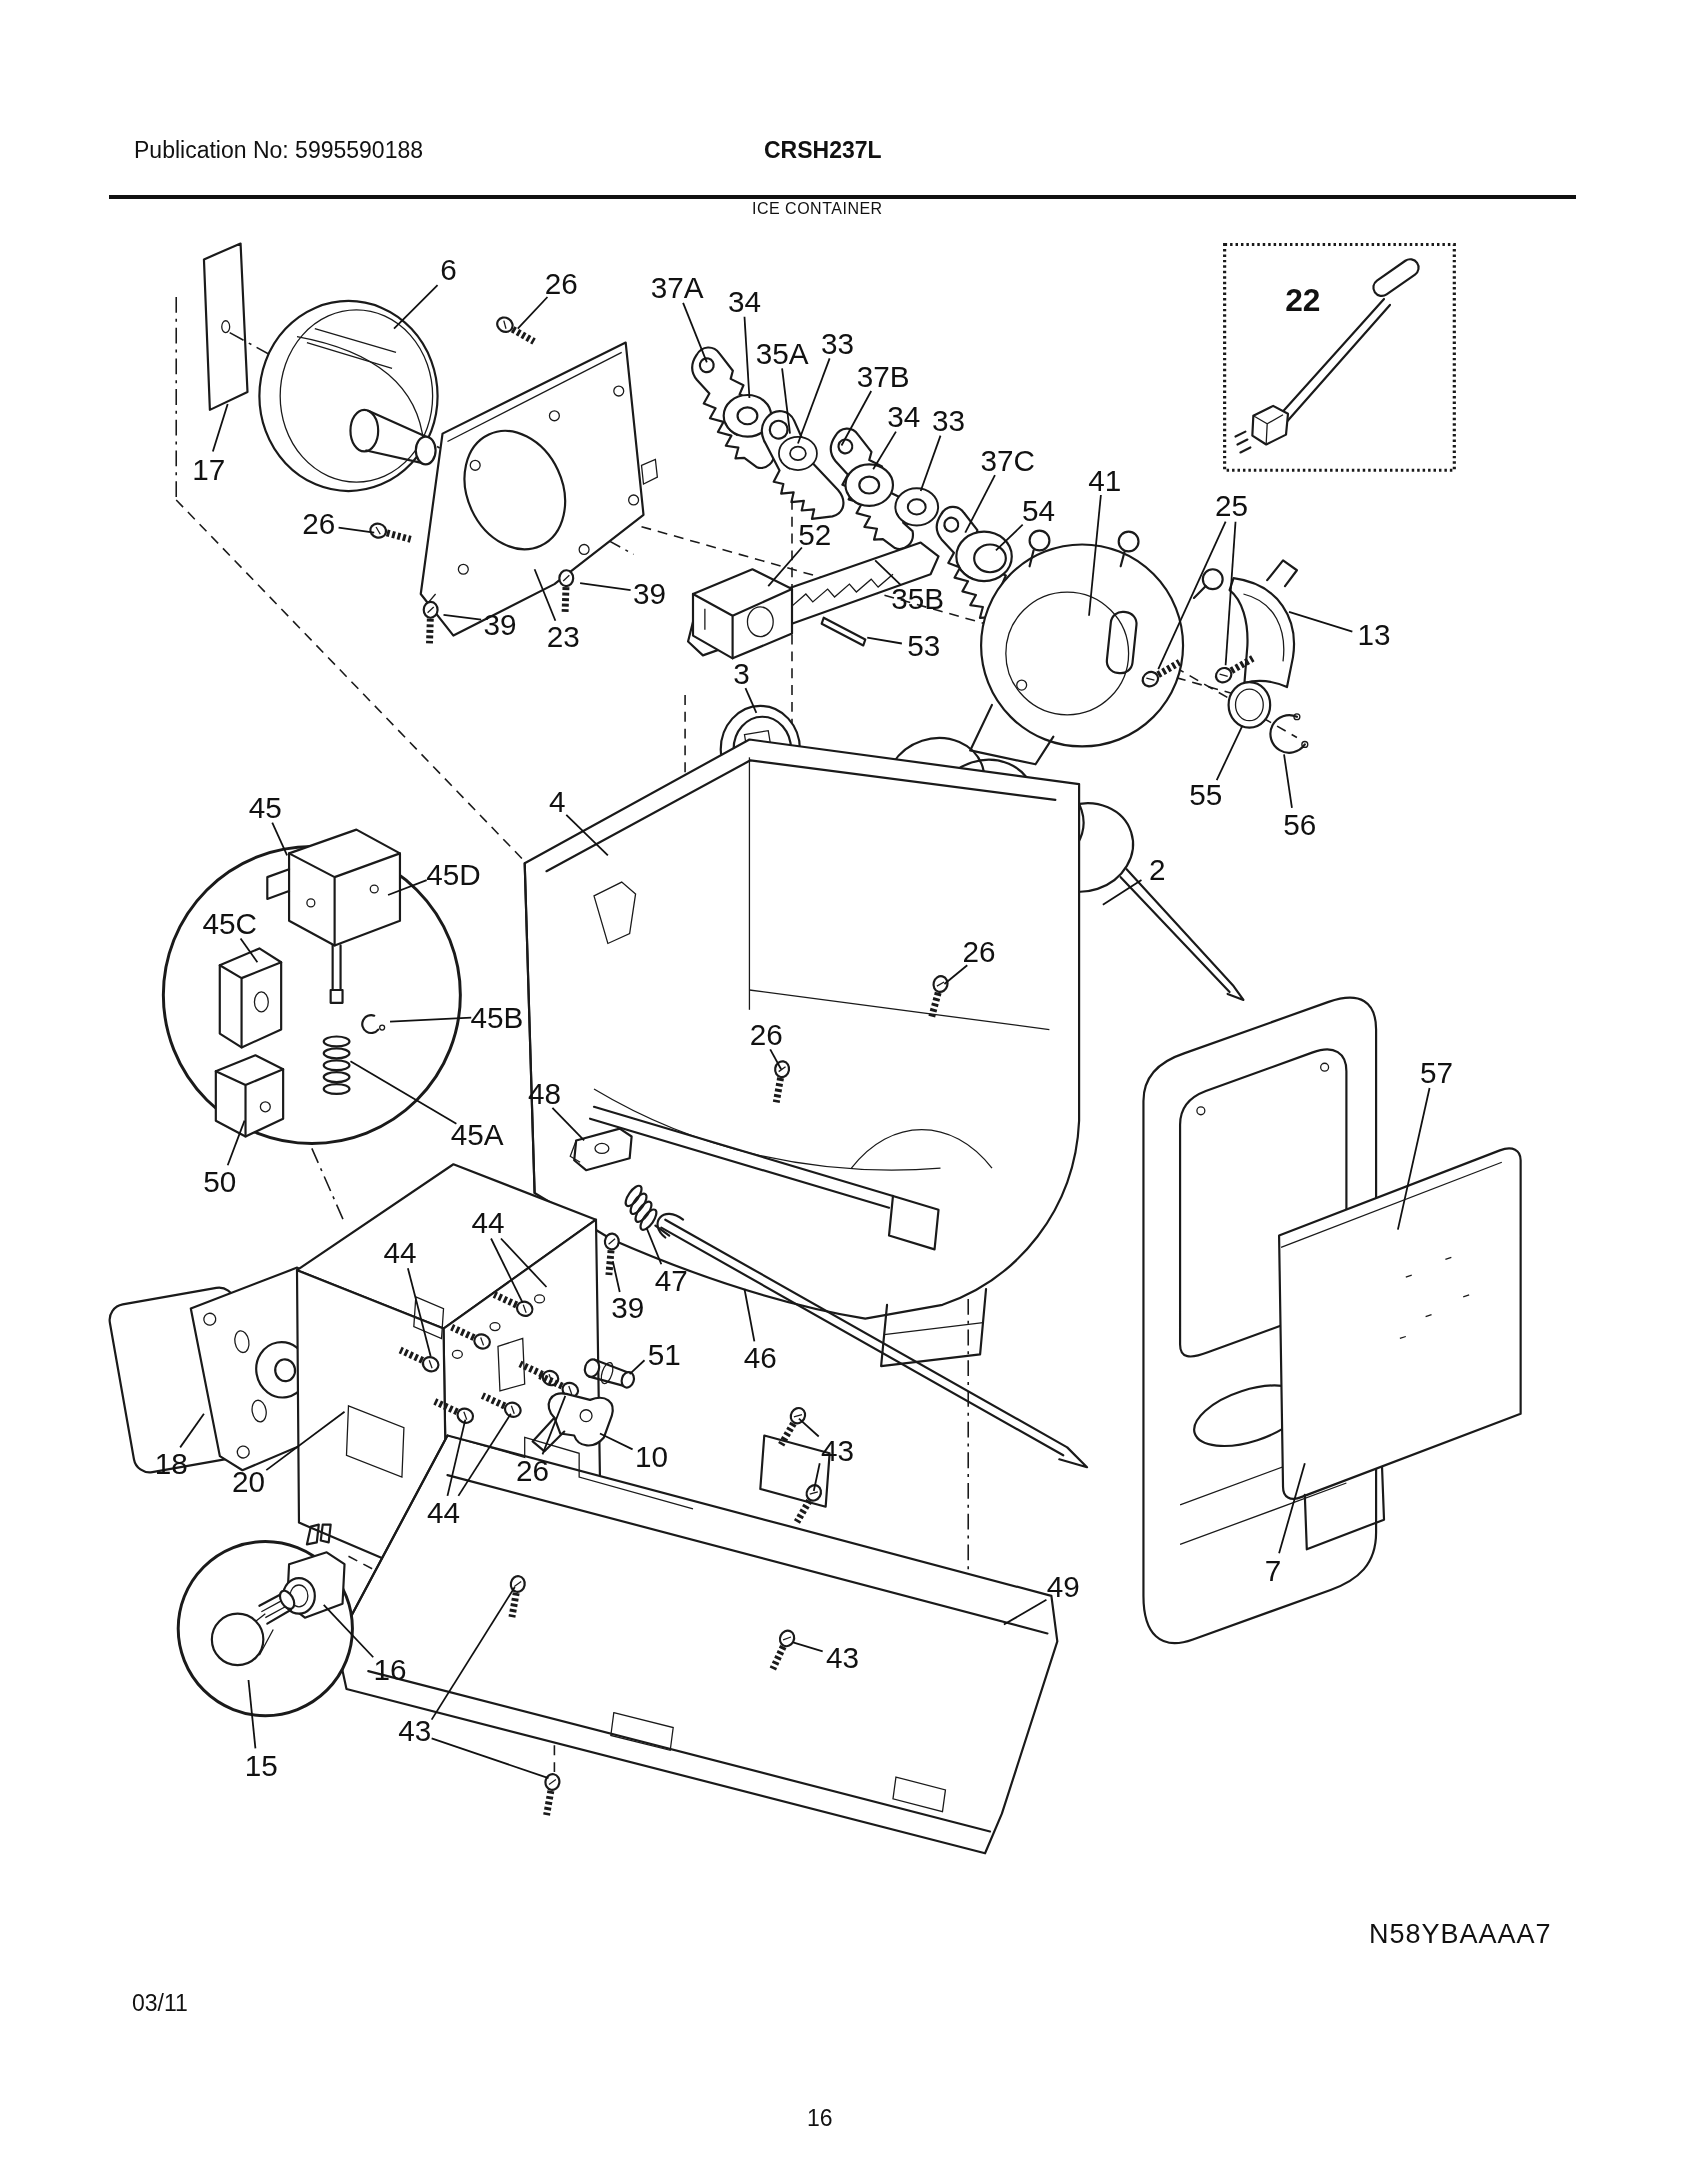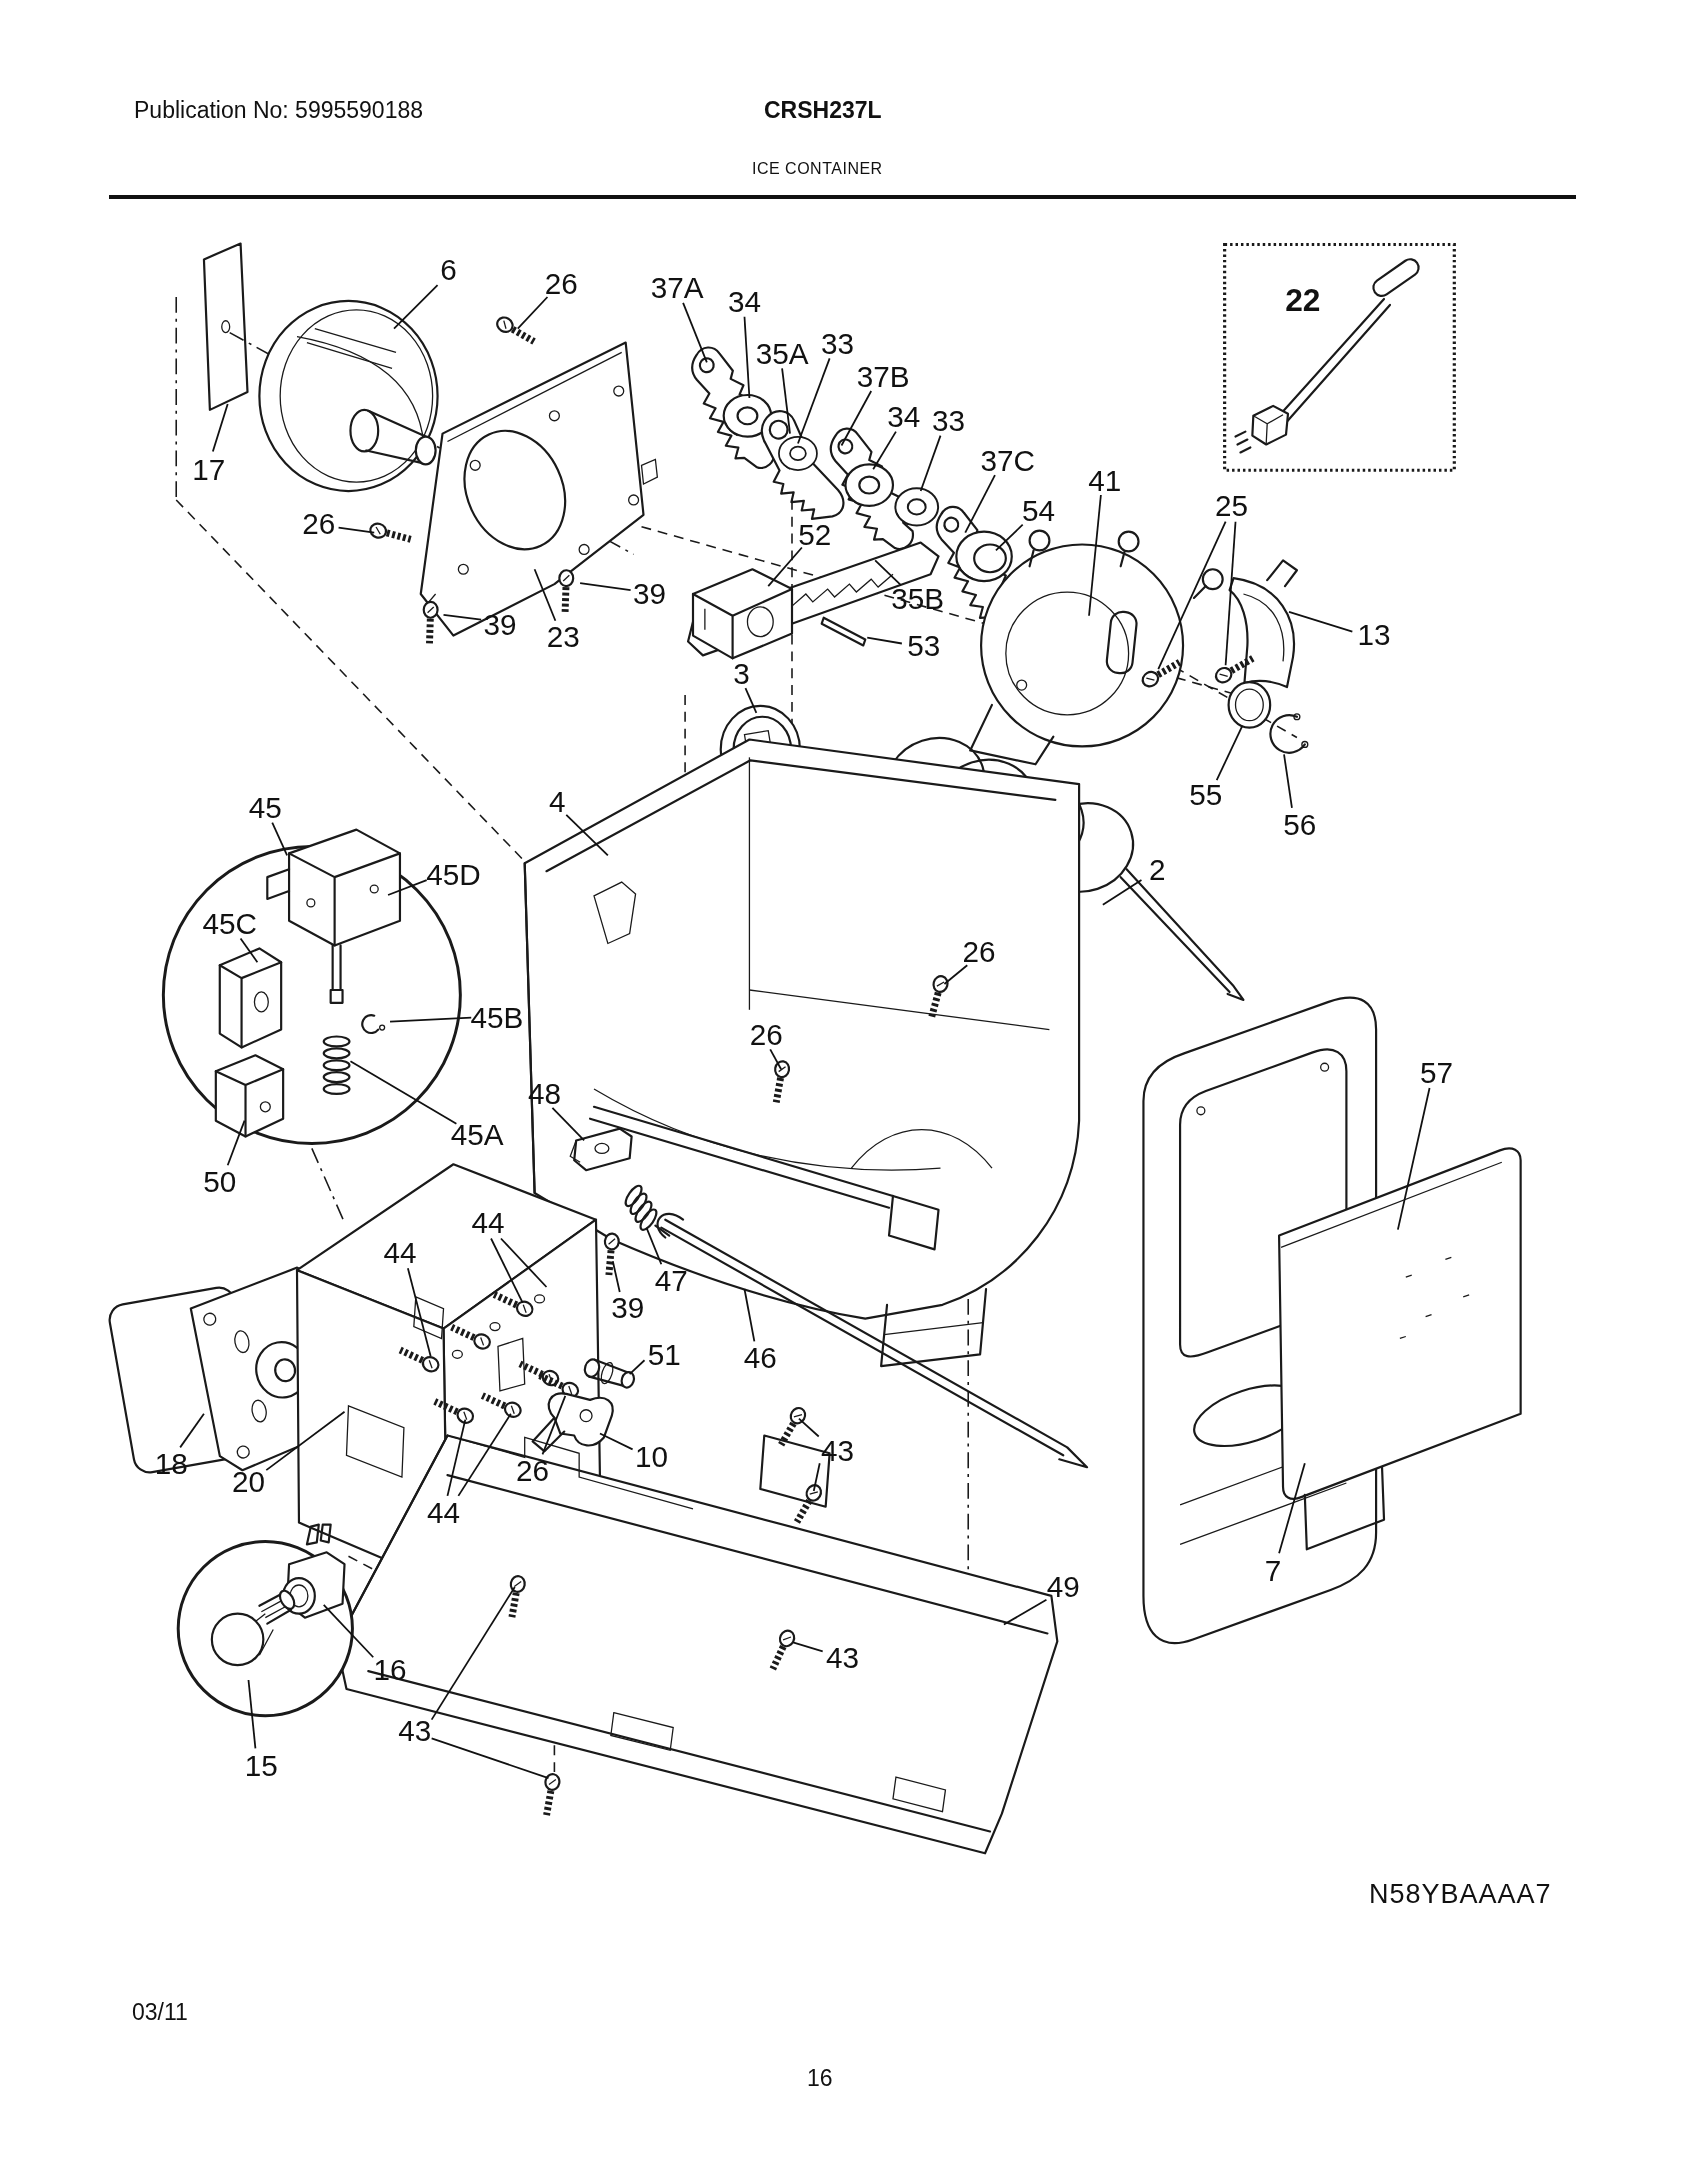--- a/index.html
+++ b/index.html
@@ -1,18 +1,18 @@
 <!DOCTYPE html>
 <html><head>
 <meta charset="utf-8">
 <style>
   html,body{margin:0;padding:0;background:#e8e8e8;}
   .page{position:relative;width:1683px;height:2178px;background:#ffffff;
         font-family:"Liberation Sans",sans-serif;color:#111;overflow:hidden;}
-  .abs{position:absolute;white-space:nowrap;}
+  .abs{position:absolute;white-space:nowrap;margin-top:40px;}
   .hdr{font-size:23px;}
   .title{font-size:16px;letter-spacing:0.5px;}
   .rule{position:absolute;background:#111;}
   .code{font-size:27px;letter-spacing:1px;text-align:center;}
   .ftr{font-size:23px;}
   svg{position:absolute;left:0;top:0;}
   .ln{stroke:#1a1a1a;stroke-width:2.2;fill:none;stroke-linejoin:round;stroke-linecap:round;}
   .thin{stroke:#1a1a1a;stroke-width:1.3;fill:none;}
   .thick{stroke:#1a1a1a;stroke-width:3;fill:none;}
   .dash{stroke:#1a1a1a;stroke-width:1.6;fill:none;stroke-dasharray:10 7;}
@@ -499,16 +499,16 @@
         <line x1="436" y1="1756" x2="554" y2="1796" class="leader"></line>
         <text x="419" y="1748" class="lbl">43</text>
         <line x1="377" y1="1674" x2="327" y2="1621" class="leader"></line>
         <text x="394" y="1686" class="lbl">16</text>
         <line x1="258" y1="1766" x2="251" y2="1697" class="leader"></line>
         <text x="264" y="1783" class="lbl">15</text>
       </g>
   </svg>
 
   <div class="abs code" style="left:1369px;top:1879px;">N58YBAAAA7</div>
-  <div class="abs ftr" style="left:132px;top:1999px;">03/11</div>
+  <div class="abs ftr" style="left:132px;top:1950px;">03/11</div>
   <div class="abs ftr" style="left:807px;top:2065px;">16</div>
 </div>
 
 
 </body></html>

